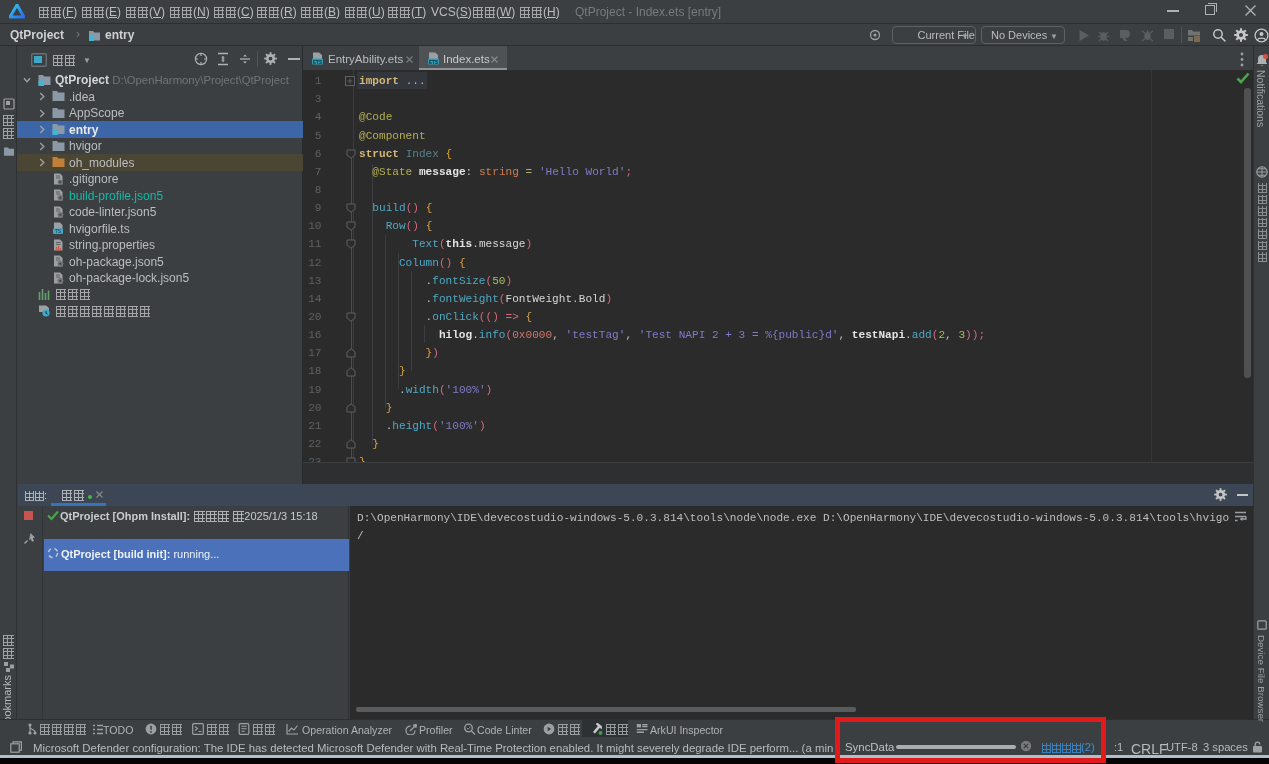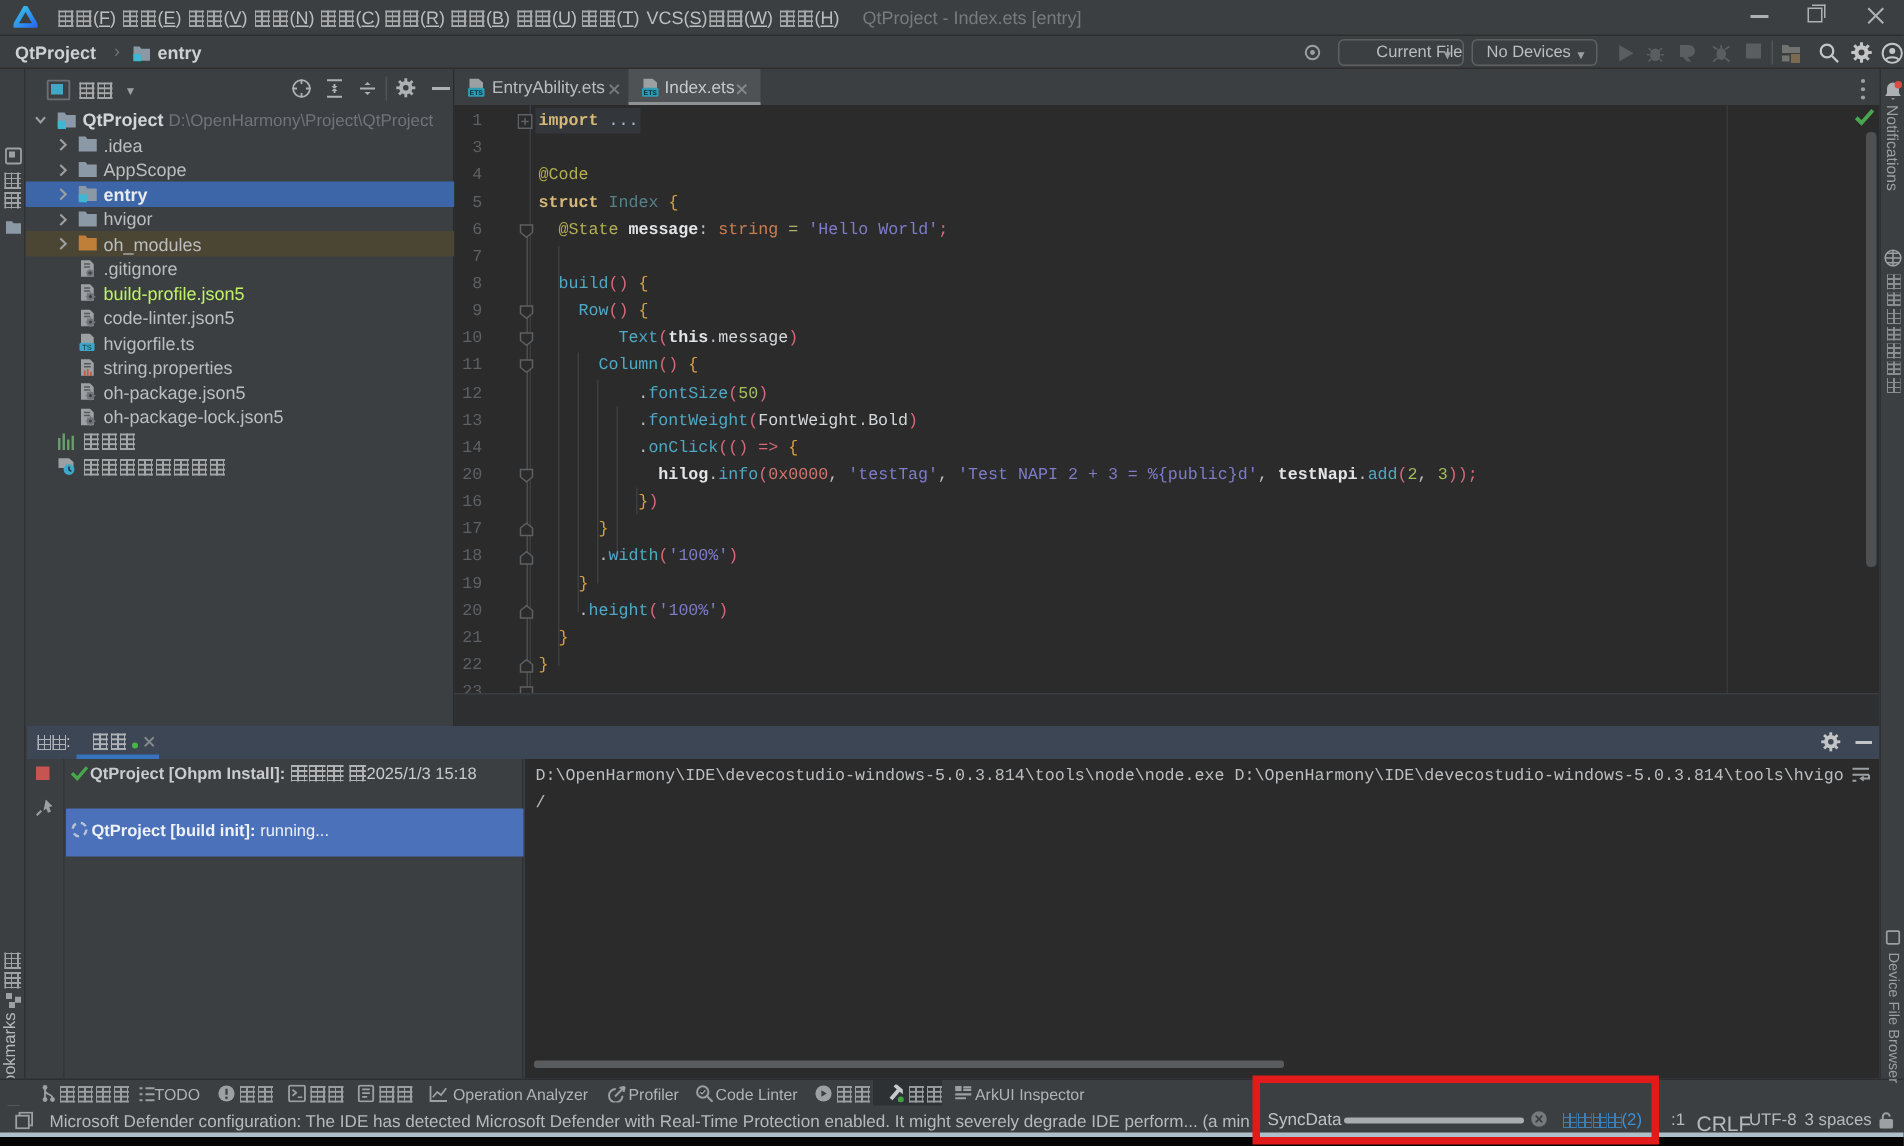--- a/index.html
+++ b/index.html
@@ -213,21 +213,21 @@
       <path d="M8 7.8 v2.4 M6.8 9 h2.4" stroke="#3c3f41" stroke-width="0.9"></path>
     </svg>
 <div class="abs" style="left:52px;top:126.0px;color:#bbbdbf">.gitignore</div>
 <svg class="abs" style="left:35px;top:143.0px" width="13" height="12" viewBox="0 0 13 12">
       <path d="M2 0.5 h6 L10.5 3 v8.5 H2 Z" fill="#9da0a2"></path>
       <path d="M4 3 h4 M4 5 h4" stroke="#55585a" stroke-width="0.9"></path>
       <circle cx="8.3" cy="8.7" r="2.6" fill="#70747a"></circle>
       <circle cx="8.3" cy="8.7" r="1" fill="#3c3f41"></circle>
       <path d="M8.3 5.4 v1.2 M8.3 10.8 v1.2 M5 8.7 h1.2 M10.4 8.7 h1.2 M6 6.4 l0.9 0.9 M9.7 10 l0.9 0.9 M10.6 6.4 l-0.9 0.9 M6.9 10 l-0.9 0.9" stroke="#7a7d7f" stroke-width="0.9"></path>
     </svg>
-<div class="abs" style="left:52px;top:142.5px;color:#bef264">build-profile.json5</div>
+<div class="abs" style="left:52px;top:142.5px;color:#14b8a6">build-profile.json5</div>
 <svg class="abs" style="left:35px;top:159.5px" width="13" height="12" viewBox="0 0 13 12">
       <path d="M2 0.5 h6 L10.5 3 v8.5 H2 Z" fill="#9da0a2"></path>
       <path d="M4 3 h4 M4 5 h4" stroke="#55585a" stroke-width="0.9"></path>
       <circle cx="8.3" cy="8.7" r="2.6" fill="#70747a"></circle>
       <circle cx="8.3" cy="8.7" r="1" fill="#3c3f41"></circle>
       <path d="M8.3 5.4 v1.2 M8.3 10.8 v1.2 M5 8.7 h1.2 M10.4 8.7 h1.2 M6 6.4 l0.9 0.9 M9.7 10 l0.9 0.9 M10.6 6.4 l-0.9 0.9 M6.9 10 l-0.9 0.9" stroke="#7a7d7f" stroke-width="0.9"></path>
     </svg>
 <div class="abs" style="left:52px;top:159.0px;color:#bbbdbf">code-linter.json5</div>
 <svg class="abs" style="left:35px;top:176.0px" width="13" height="12" viewBox="0 0 13 12">
       <path d="M2 0.5 h6 L10.5 3 v6 H2 Z" fill="#9da0a2"></path>
@@ -359,20 +359,21 @@
     </svg>
 <div class="abs" style="left:69px;top:93.6px;width:1px;height:280.4px;background:#3b3e41"></div>
 <div class="abs" style="left:82px;top:165px;width:1px;height:173px;background:#3b3e41"></div>
 <div class="abs" style="left:95px;top:183px;width:1px;height:136px;background:#3b3e41"></div>
 <div class="abs" style="left:108px;top:201px;width:1px;height:100px;background:#3b3e41"></div>
 <div class="abs" style="left:121px;top:255px;width:1px;height:18px;background:#3b3e41"></div>
 <div class="abs" style="left:56px;top:2.2px;font-family:'Liberation Mono',monospace;font-size:11.1px;color:#bcbec4;white-space:nowrap">
       <div style="height:18.15px;line-height:18.15px"><span class="k">import</span> <span class="dots">...</span></div>
       <div style="height:18.15px;line-height:18.15px"></div>
       <div style="height:18.15px;line-height:18.15px"><span class="a">@Code</span></div>
+      <div style="height:18.15px;line-height:18.15px"><span class="a">@Component</span></div>
       <div style="height:18.15px;line-height:18.15px"><span class="k">struct</span> <span class="t">Index</span> <span class="b">{</span></div>
       <div style="height:18.15px;line-height:18.15px">&nbsp;&nbsp;<span class="a">@State</span> <span class="wb">message</span><span class="m">:</span> <span class="kt">string</span> <span class="o">=</span> <span class="s">'Hello World'</span><span class="d">;</span></div>
       <div style="height:18.15px;line-height:18.15px"></div>
       <div style="height:18.15px;line-height:18.15px">&nbsp;&nbsp;<span class="f">build</span><span class="p">()</span> <span class="b">{</span></div>
       <div style="height:18.15px;line-height:18.15px">&nbsp;&nbsp;&nbsp;&nbsp;<span class="f">Row</span><span class="p">()</span> <span class="b">{</span></div>
       <div style="height:18.15px;line-height:18.15px">&nbsp;&nbsp;&nbsp;&nbsp;&nbsp;&nbsp;&nbsp;&nbsp;<span class="f">Text</span><span class="p">(</span><span class="wb">this</span><span class="m">.</span><span class="w">message</span><span class="p">)</span></div>
       <div style="height:18.15px;line-height:18.15px">&nbsp;&nbsp;&nbsp;&nbsp;&nbsp;&nbsp;<span class="f">Column</span><span class="p">()</span> <span class="b">{</span></div>
       <div style="height:18.15px;line-height:18.15px">&nbsp;&nbsp;&nbsp;&nbsp;&nbsp;&nbsp;&nbsp;&nbsp;&nbsp;&nbsp;<span class="m">.</span><span class="f">fontSize</span><span class="p">(</span><span class="n">50</span><span class="p">)</span></div>
       <div style="height:18.15px;line-height:18.15px">&nbsp;&nbsp;&nbsp;&nbsp;&nbsp;&nbsp;&nbsp;&nbsp;&nbsp;&nbsp;<span class="m">.</span><span class="f">fontWeight</span><span class="p">(</span><span class="w">FontWeight</span><span class="m">.</span><span class="w">Bold</span><span class="p">)</span></div>
       <div style="height:18.15px;line-height:18.15px">&nbsp;&nbsp;&nbsp;&nbsp;&nbsp;&nbsp;&nbsp;&nbsp;&nbsp;&nbsp;<span class="m">.</span><span class="f">onClick</span><span class="p"></span><span class="p">(()</span> <span class="p">=&gt;</span> <span class="b">{</span></div>

